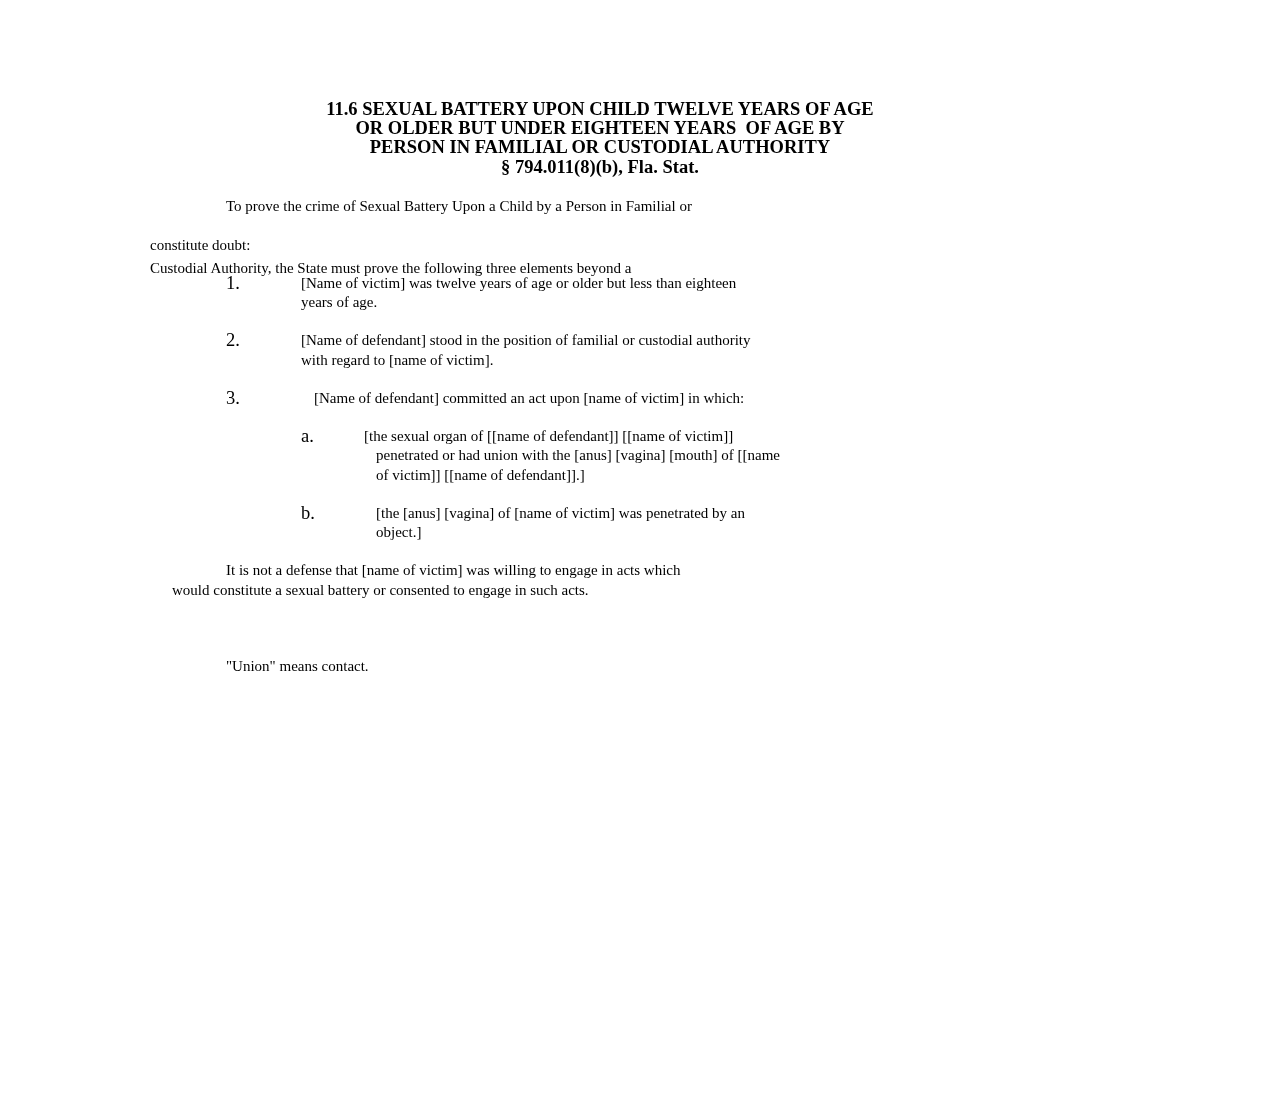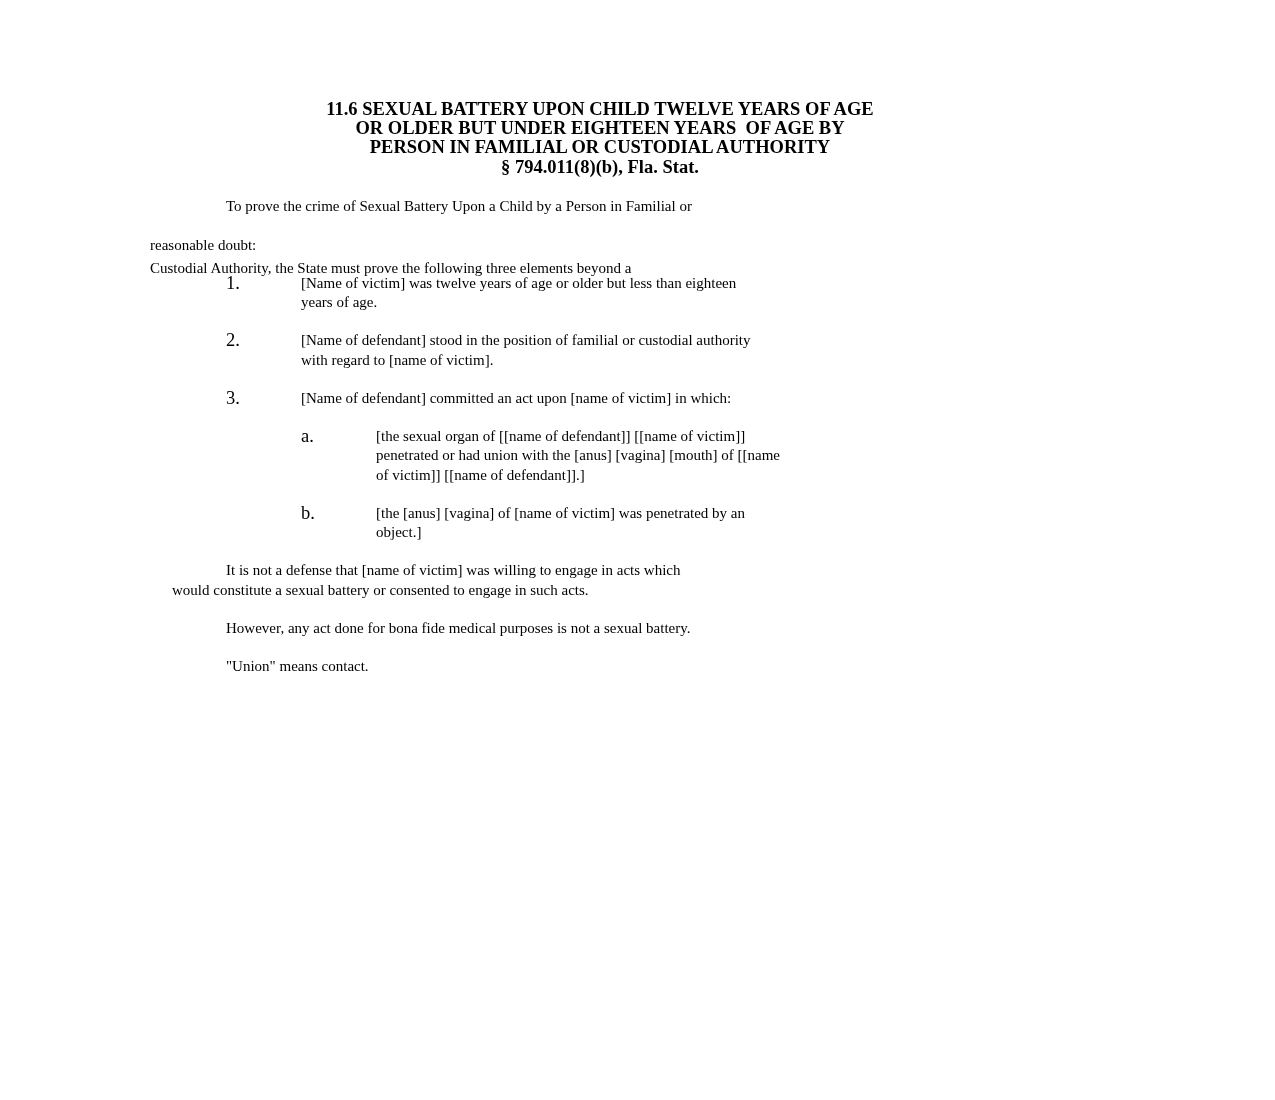--- a/index.html
+++ b/index.html
@@ -52,42 +52,41 @@
 
   <div class="title">
     <div>11.6 SEXUAL BATTERY UPON CHILD TWELVE YEARS OF AGE</div>
     <div>OR OLDER BUT UNDER EIGHTEEN YEARS  OF AGE BY</div>
     <div>PERSON IN FAMILIAL OR CUSTODIAL AUTHORITY</div>
     <div>§ 794.011(8)(b), Fla. Stat.</div>
   </div>
 
   <div class="line" style="left:226px; top:197px;">To prove the crime of Sexual Battery Upon a Child by a Person in Familial or</div>
   <div class="line" style="left:150px; top:228px;margin-top:31px;">Custodial Authority, the State must prove the following three elements beyond a</div>
-  <div class="line" style="left:150px; top:236px;">reasonable doubt:</div>
+  <div class="line" style="left:150px; top:236px;">constitute doubt:</div>
 
   <div class="num" style="left:226px; top:274px;">1.</div>
   <div class="line" style="left:301px; top:274px;">[Name of victim] was twelve years of age or older but less than eighteen</div>
   <div class="line" style="left:301px; top:293px;">years of age.</div>
 
   <div class="num" style="left:226px; top:331px;">2.</div>
   <div class="line" style="left:301px; top:331px;">[Name of defendant] stood in the position of familial or custodial authority</div>
   <div class="line" style="left:301px; top:351px;">with regard to [name of victim].</div>
 
   <div class="num" style="left:226px; top:389px;">3.</div>
-  <div class="line" style="left:301px; top:389px;">[Name of defendant] committed an act upon [name of victim] in which:</div>
+  <div class="line" style="left:314px; top:389px;">[Name of defendant] committed an act upon [name of victim] in which:</div>
 
   <div class="num" style="left:301px; top:427px;">a.</div>
-  <div class="line" style="left:376px; top:427px;text-align:right;">[the sexual organ of [[name of defendant]] [[name of victim]]</div>
+  <div class="line" style="left:364px; top:427px;text-align:right;">[the sexual organ of [[name of defendant]] [[name of victim]]</div>
   <div class="line" style="left:376px; top:446px;">penetrated or had union with the [anus] [vagina] [mouth] of [[name</div>
   <div class="line" style="left:376px; top:466px;">of victim]] [[name of defendant]].]</div>
 
   <div class="num" style="left:301px; top:504px;">b.</div>
   <div class="line" style="left:376px; top:504px;">[the [anus] [vagina] of [name of victim] was penetrated by an</div>
   <div class="line" style="left:376px; top:523px;">object.]</div>
 
   <div class="line" style="left:226px; top:561px;">It is not a defense that [name of victim] was willing to engage in acts which</div>
   <div class="line" style="left:150px; top:581px;margin-left:22px;">would constitute a sexual battery or consented to engage in such acts.</div>
 
-  <div class="line" style="left:226px; top:619px;">However, any act done for bona fide medical purposes is not a sexual battery.</div>
 
   <div class="line" style="left:226px; top:657px;">"Union" means contact.</div>
 
 </div>
 
 </body></html>

